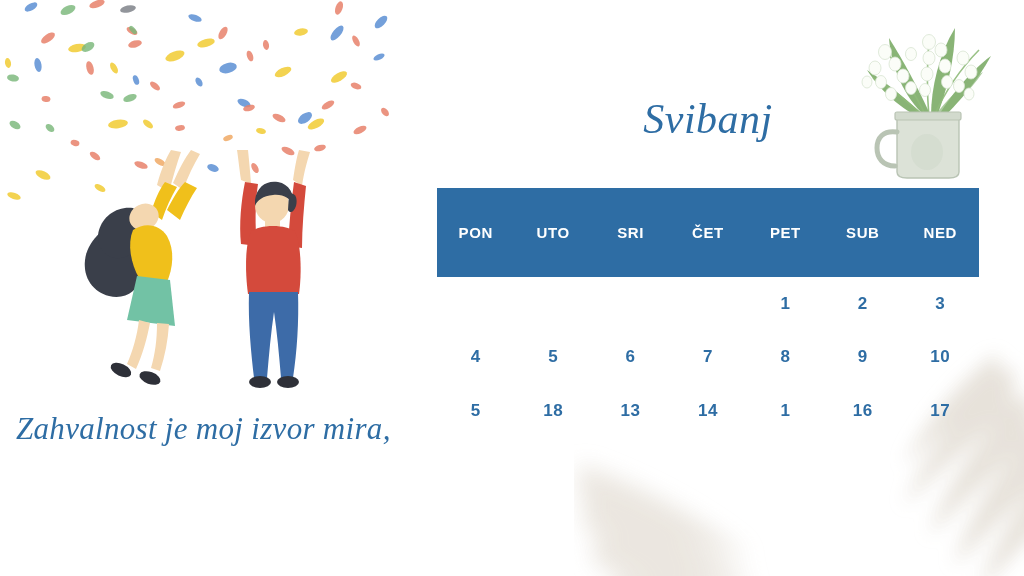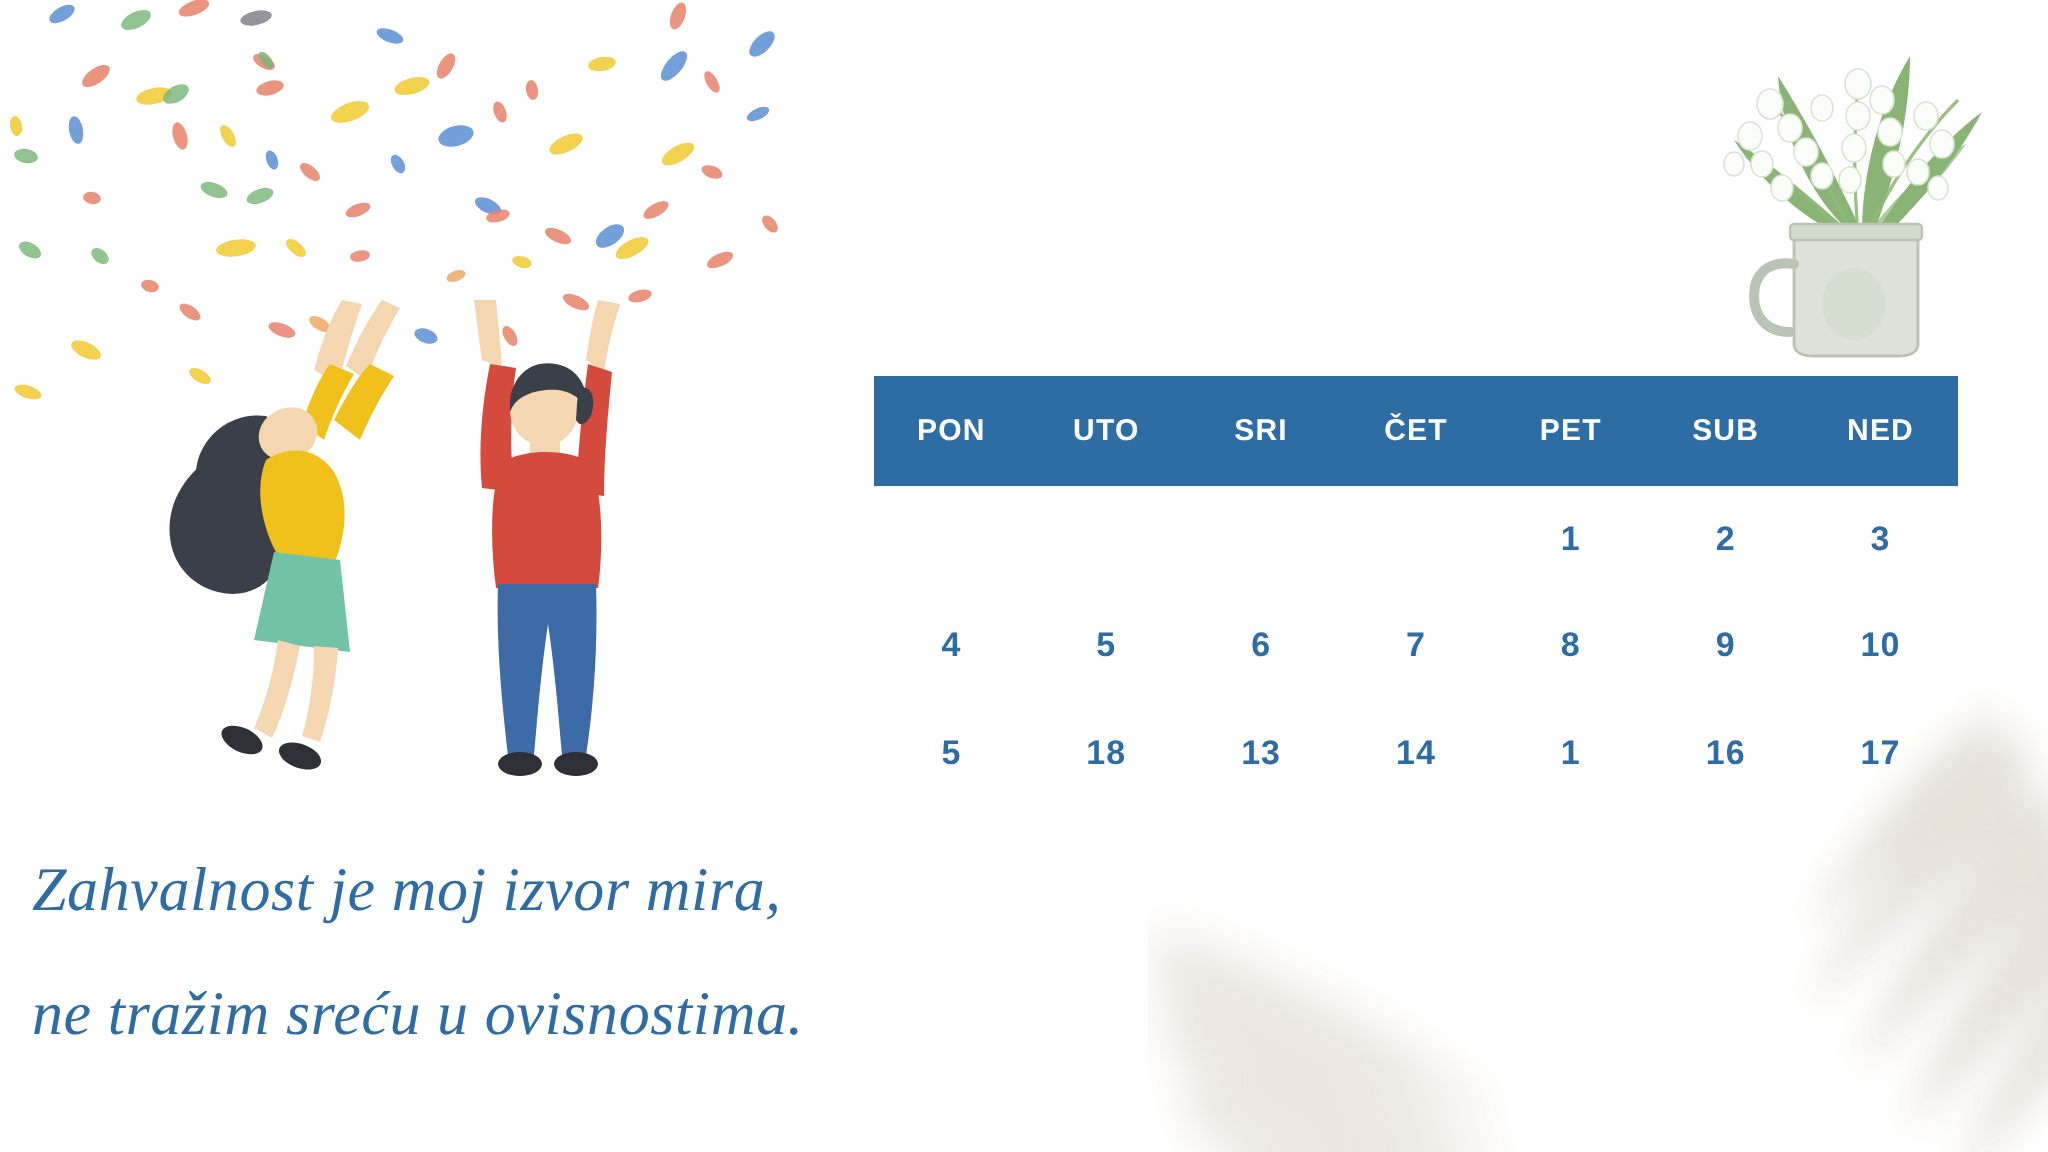--- a/index.html
+++ b/index.html
@@ -77,21 +77,21 @@
     top: 406px;
     width: 460px;
     color: #2E6DA4;
     font-family: "Liberation Serif", serif;
     font-style: italic;
     font-size: 31px;
     line-height: 46px;
     letter-spacing: 0.3px;
     white-space: nowrap;
   }
-  .quote-line { display: block; margin-top: 16px; }
+  .quote-line { display: block; }
 
   
   .cal-title {
     position: absolute;
     left: 437px;
     top: 93px;
     width: 542px;
     text-align: center;
     color: #2E6DA4;
     font-family: "Liberation Serif", serif;
@@ -114,21 +114,21 @@
   }
   .cal-head-row th {
     background: #2E6DA4;
     color: #ffffff;
     font-size: 15px;
     font-weight: bold;
     letter-spacing: 0.6px;
     height: 55px;
     vertical-align: middle;
     text-align: center;
-    padding: 0;
+    padding: 17px;
   }
   .cal-table td {
     height: 53.5px;
     text-align: center;
     vertical-align: middle;
     padding: 0;
     color: #2E6DA4;
     font-size: 17px;
     font-weight: bold;
     letter-spacing: 0.5px;
@@ -352,20 +352,21 @@
 
       <g>
         <path d="M52 110 L52 166 C52 170 56 172 62 172 L104 172 C110 172 114 170 114 166 L114 110 Z" fill="#DCE2D7" stroke="#B9C4B4" stroke-width="1.4"></path>
         <rect x="50" y="106" width="66" height="8" rx="2" fill="#D2DACD" stroke="#B9C4B4" stroke-width="1.2"></rect>
         <path d="M52 126 C38 124 32 132 32 142 C32 152 38 160 50 160" fill="none" stroke="#B9C4B4" stroke-width="5" stroke-linecap="round"></path>
         <ellipse cx="82" cy="146" rx="16" ry="18" fill="#CDD6C7" opacity="0.45"></ellipse>
       </g>
     </svg>
   </div>
 
+  <div class="cal-title">Svibanj</div>
 
   <div class="cal-wrap">
     <table class="cal-table">
       <thead>
         <tr class="cal-head-row">
           <th>PON</th>
           <th>UTO</th>
           <th>SRI</th>
           <th>ČET</th>
           <th>PET</th>
@@ -400,16 +401,15 @@
           <td>1</td>
           <td>16</td>
           <td>17</td>
         </tr>
       </tbody>
     </table>
   </div>
 
   <div class="quote">
     <span class="quote-line">Zahvalnost je moj izvor mira,</span>
-    <span class="quote-line">ne tražim sreću u ovisnostima.</span>
   </div>
 
 </div>
 
 </body></html>

